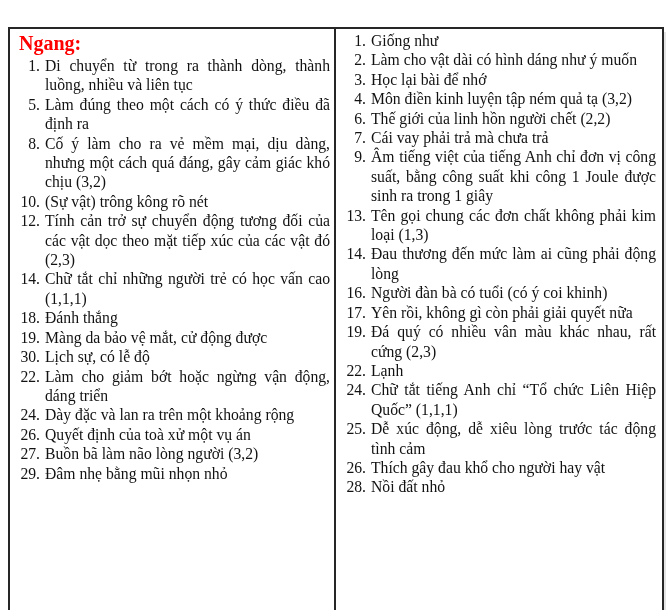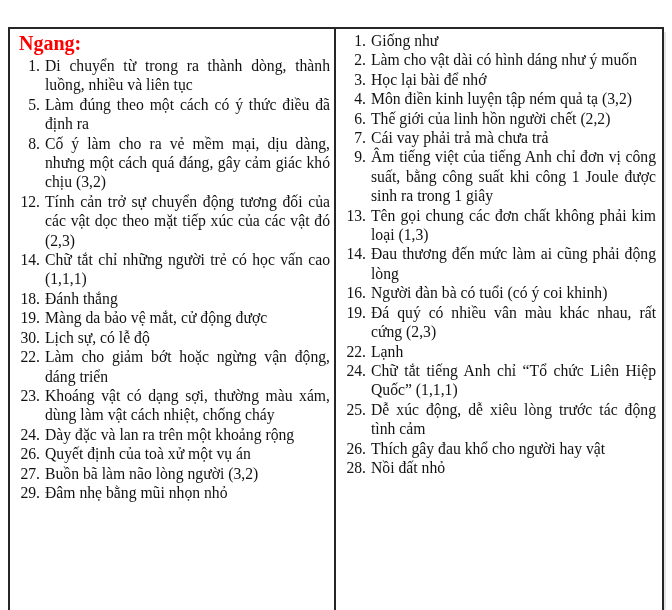--- a/index.html
+++ b/index.html
@@ -76,20 +76,24 @@
           </div>
           <div class="clue">
             <span class="num">5.</span>
             <span class="txt">Làm đúng theo một cách có ý thức điều đã định ra</span>
           </div>
           <div class="clue">
             <span class="num">8.</span>
             <span class="txt">Cố ý làm cho ra vẻ mềm mại, dịu dàng, nhưng một cách quá đáng, gây cảm giác khó chịu (3,2)</span>
           </div>
           <div class="clue">
+            <span class="num">10.</span>
+            <span class="txt">(Sự vật) trông kông rõ nét</span>
+          </div>
+          <div class="clue">
             <span class="num">12.</span>
             <span class="txt">Tính cản trở sự chuyển động tương đối của các vật dọc theo mặt tiếp xúc của các vật đó (2,3)</span>
           </div>
           <div class="clue">
             <span class="num">14.</span>
             <span class="txt">Chữ tắt chỉ những người trẻ có học vấn cao (1,1,1)</span>
           </div>
           <div class="clue">
             <span class="num">18.</span>
             <span class="txt">Đánh thắng</span>
@@ -98,24 +102,20 @@
             <span class="num">19.</span>
             <span class="txt">Màng da bảo vệ mắt, cử động được</span>
           </div>
           <div class="clue">
             <span class="num">30.</span>
             <span class="txt">Lịch sự, có lễ độ</span>
           </div>
           <div class="clue">
             <span class="num">22.</span>
             <span class="txt">Làm cho giảm bớt hoặc ngừng vận động, dáng triển</span>
-          </div>
-          <div class="clue">
-            <span class="num">23.</span>
-            <span class="txt">Khoáng vật có dạng sợi, thường màu xám, dùng làm vật cách nhiệt, chống cháy</span>
           </div>
           <div class="clue">
             <span class="num">24.</span>
             <span class="txt">Dày đặc và lan ra trên một khoảng rộng</span>
           </div>
           <div class="clue">
             <span class="num">26.</span>
             <span class="txt">Quyết định của toà xử một vụ án</span>
           </div>
           <div class="clue">
@@ -162,20 +162,24 @@
             <span class="num">13.</span>
             <span class="txt">Tên gọi chung các đơn chất không phải kim loại (1,3)</span>
           </div>
           <div class="clue">
             <span class="num">14.</span>
             <span class="txt">Đau thương đến mức làm ai cũng phải động lòng</span>
           </div>
           <div class="clue">
             <span class="num">16.</span>
             <span class="txt">Người đàn bà có tuổi (có ý coi khinh)</span>
+          </div>
+          <div class="clue">
+            <span class="num">17.</span>
+            <span class="txt">Yên rồi, không gì còn phải giải quyết nữa</span>
           </div>
           <div class="clue">
             <span class="num">19.</span>
             <span class="txt">Đá quý có nhiều vân màu khác nhau, rất cứng (2,3)</span>
           </div>
           <div class="clue">
             <span class="num">22.</span>
             <span class="txt">Lạnh</span>
           </div>
           <div class="clue">

